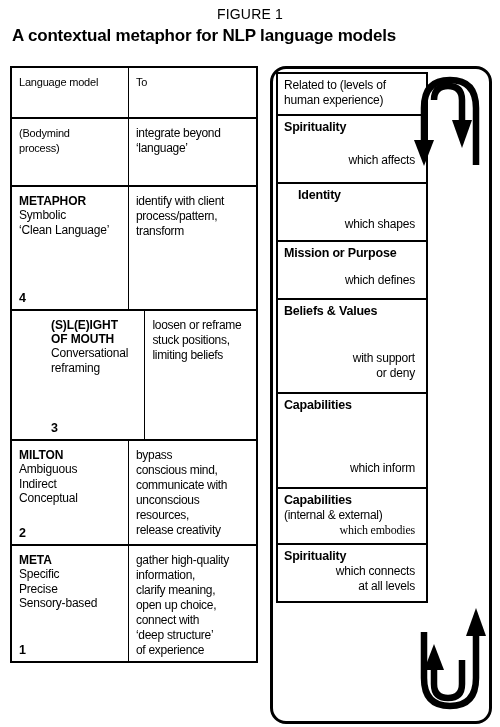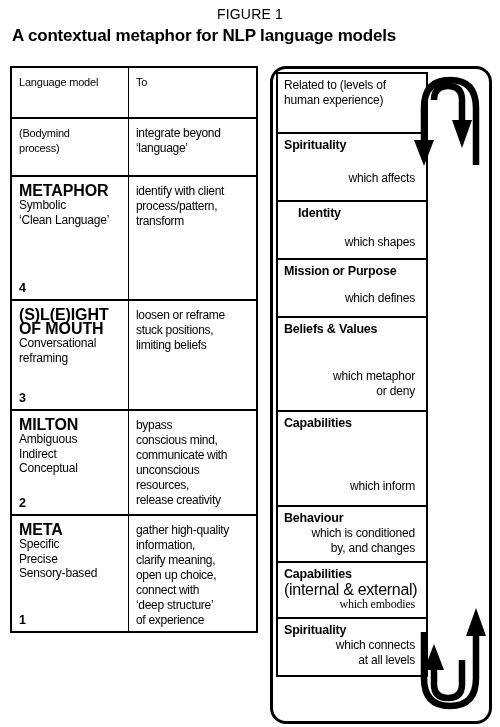--- a/index.html
+++ b/index.html
@@ -56,21 +56,21 @@
     border-right: 1px solid #000;
     padding: 7px 0 4px 7px;
     position: relative;
   }
   .lt-c2 {
     width: 127px;
     box-sizing: border-box;
     padding: 7px 5px 4px 7px;
   }
   .lt-title {
-    font-size: 16px;
+    font-size: 12px;
     font-weight: bold;
     line-height: 14px;
     letter-spacing: -0.1px;
   }
   .lt-sub {
     font-size: 12px;
     line-height: 14.5px;
     letter-spacing: -0.2px;
   }
   .lt-plain {
@@ -124,21 +124,21 @@
     font-weight: bold;
     line-height: 15px;
     letter-spacing: -0.2px;
   }
   .r-plain {
     font-size: 12px;
     line-height: 15px;
     letter-spacing: -0.2px;
   }
   .r-sub {
-    font-size: 16px;
+    font-size: 12px;
     line-height: 15px;
     letter-spacing: -0.3px;
   }
   .r-right {
     text-align: right;
     padding-right: 6px;
   }
   .r-ind {
     padding-left: 14px;
   }
@@ -161,21 +161,21 @@
 
   <div class="ltrow" style="height:51px;">
     <div class="lt-c1">
       <div class="lt-plain">Language model</div>
     </div>
     <div class="lt-c2">
       <div class="lt-plain">To</div>
     </div>
   </div>
 
-  <div class="ltrow" style="height:58px;">
+  <div class="ltrow" style="height:68px;">
     <div class="lt-c1">
       <div class="lt-plain" style="white-space:pre-line;">(Bodymind
  process)</div>
     </div>
     <div class="lt-c2">
       <div class="lt-desc" style="white-space:pre-line;">integrate beyond
 ‘language’</div>
     </div>
   </div>
 
@@ -186,21 +186,21 @@
 ‘Clean Language’</div>
       <div class="lt-num">4</div>
     </div>
     <div class="lt-c2">
       <div class="lt-desc" style="white-space:pre-line;">identify with client
 process/pattern,
 transform</div>
     </div>
   </div>
 
-  <div class="ltrow" style="height:110px;">
+  <div class="ltrow" style="height:130px;padding-left:32px;">
     <div class="lt-c1">
       <div class="lt-title" style="white-space:pre-line;">(S)L(E)IGHT
 OF MOUTH</div>
       <div class="lt-sub" style="white-space:pre-line;">Conversational
 reframing</div>
       <div class="lt-num">3</div>
     </div>
     <div class="lt-c2">
       <div class="lt-desc" style="white-space:pre-line;">loosen or reframe
 stuck positions,
@@ -244,21 +244,21 @@
 of experience</div>
     </div>
   </div>
 
 </div>
 
 <div id="right-outer"></div>
 
 <div id="right-col">
 
-  <div class="rrow" style="height:60px;">
+  <div class="rrow" style="height:42px;">
     <div class="r-plain" style="white-space:pre-line;">Related to (levels of
 human experience)</div>
   </div>
 
   <div class="rrow" style="height:68px;">
     <div class="r-head">Spirituality</div>
     <div class="r-plain r-right" style="white-space:pre-line; margin-top:18px;">which affects</div>
   </div>
 
   <div class="rrow" style="height:58px;">
@@ -266,34 +266,29 @@
     <div class="r-plain r-right" style="white-space:pre-line; margin-top:14px;">which shapes</div>
   </div>
 
   <div class="rrow" style="height:58px;">
     <div class="r-head">Mission or Purpose</div>
     <div class="r-plain r-right" style="white-space:pre-line; margin-top:12px;">which defines</div>
   </div>
 
   <div class="rrow" style="height:94px;">
     <div class="r-head">Beliefs &amp; Values</div>
-    <div class="r-plain r-right" style="white-space:pre-line; margin-top:32px;">which metaphor
+    <div class="r-plain r-right" style="white-space:pre-line; margin-top:32px;">with support
 or deny</div>
   </div>
 
   <div class="rrow" style="height:95px;">
     <div class="r-head">Capabilities</div>
     <div class="r-plain r-right" style="white-space:pre-line; margin-top:48px;">which inform</div>
   </div>
 
-  <div class="rrow" style="height:56px;">
-    <div class="r-head">Behaviour</div>
-    <div class="r-plain r-right" style="white-space:pre-line;">which is conditioned
-by, and changes</div>
-  </div>
 
   <div class="rrow" style="height:56px;">
     <div class="r-head">Capabilities</div>
     <div class="r-sub">(internal &amp; external)</div>
     <div class="r-plain r-right" style="white-space:pre-line;font-family:Liberation Serif, serif;">which embodies</div>
   </div>
 
   <div class="rrow last" style="height:56px;">
     <div class="r-head">Spirituality</div>
     <div class="r-plain r-right" style="white-space:pre-line;">which connects

